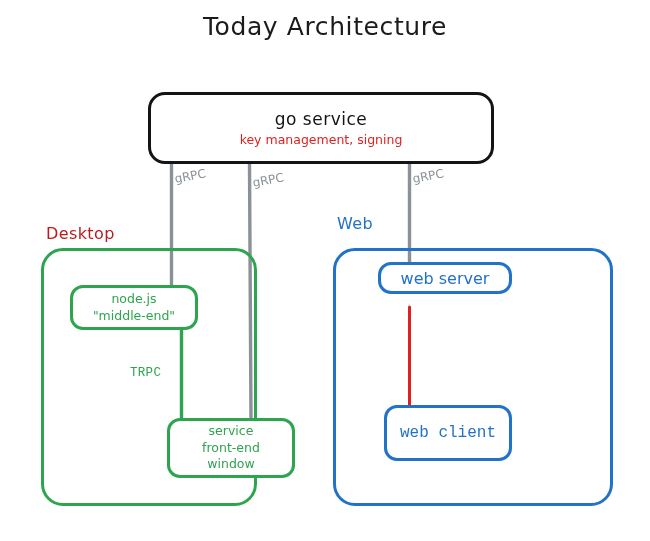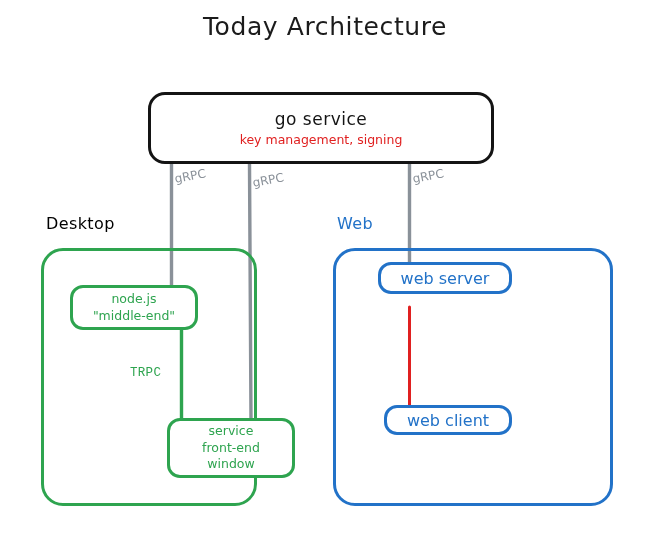--- a/index.html
+++ b/index.html
@@ -91,22 +91,22 @@
     height: 258px;
     border: 3px solid #2272c8;
   }
   .group-label {
     position: absolute;
     font-size: 16px;
     letter-spacing: 0.4px;
   }
   #desktop-label {
     left: 46px;
-    top: 214px;
-    color: #000000;
+    top: 224px;
+    color: #b91c1c;
   }
   #web-label {
     left: 337px;
     top: 214px;
     color: #2272c8;
   }
   
   .node-green {
     border: 3px solid #2ea44f;
     border-radius: 13px;
@@ -138,22 +138,23 @@
     left: 378px;
     top: 262px;
     width: 134px;
     height: 32px;
     font-size: 16px;
   }
   #web-client-box {
     left: 384px;
     top: 405px;
     width: 128px;
-    height: 30px;
+    height: 56px;
     font-size: 16px;
+    font-family: Liberation Mono, monospace;
   }
   
   .edge-label {
     position: absolute;
     white-space: nowrap;
   }
   .grpc-label {
     font-size: 12px;
     color: #8a9199;
     transform: rotate(-11deg);

